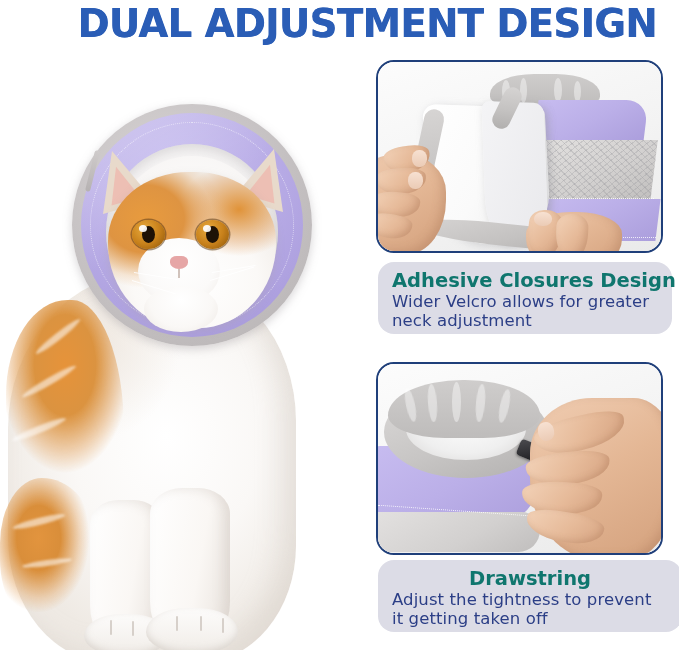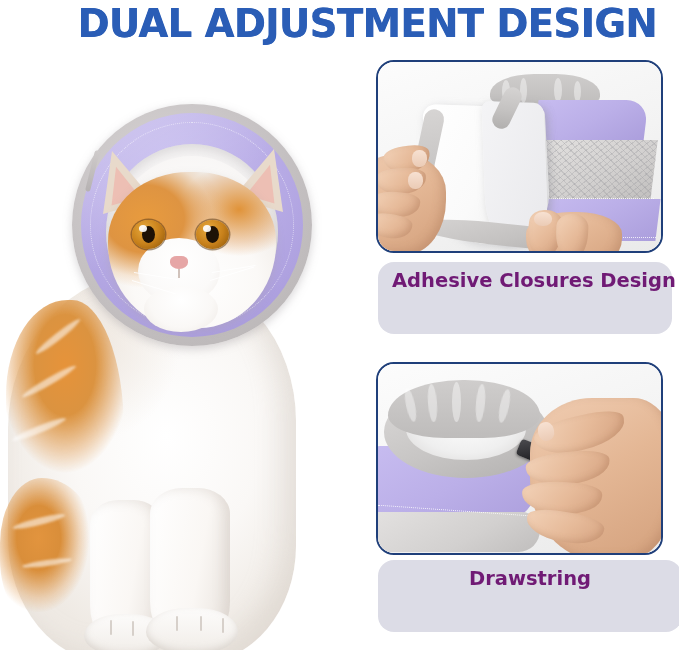--- a/index.html
+++ b/index.html
@@ -419,21 +419,21 @@
     box-sizing: border-box;
     padding: 8px 14px 10px 14px;
   }
   .caption.top    { left: 378px; top: 262px; width: 294px; height: 72px; }
   .caption.bottom { left: 378px; top: 560px; width: 304px; height: 72px; }
 
   .caption-title {
     font-family: "DejaVu Sans", sans-serif;
     font-weight: bold;
     font-size: 19.5px;
-    color: #701a75;
+    color: #0f766e;
     line-height: 1.08;
     margin: 0 0 2px 0;
     white-space: nowrap;
   }
   .caption.bottom .caption-title { text-align: center; }
 
   .caption-body {
     font-family: "DejaVu Sans", sans-serif;
     font-size: 16.5px;
     color: #2B3E86;
@@ -553,20 +553,21 @@
 
       <div class="hand" style="left:148px;top:150px;width:96px;height:58px;"></div>
       <div class="finger" style="left:150px;top:148px;width:34px;height:46px;transform:rotate(6deg);border-radius:46% 46% 40% 40%/30% 30% 58% 58%;"></div>
       <div class="finger" style="left:178px;top:152px;width:32px;height:44px;transform:rotate(2deg);border-radius:46% 46% 40% 40%/30% 30% 58% 58%;"></div>
       <div class="nail" style="left:156px;top:150px;width:18px;height:14px;"></div>
     </div>
   </div>
 
   <div class="caption top">
     <p class="caption-title">Adhesive Closures Design</p>
+    <p class="caption-body">Wider Velcro allows for greater neck adjustment</p>
   </div>
 
   <div class="panel bottom">
     <div class="photo-inner">
       <div class="p1-bg"></div>
 
       <div class="cone-purple-band" style="left:-6px;top:82px;width:168px;height:78px;border-radius:8px 22px 46px 10px;"></div>
       <div class="cone-grey-band" style="left:-6px;top:148px;width:168px;height:40px;border-radius:0 22px 26px 0;"></div>
       <div class="stitch-dots" style="left:0px;top:146px;width:152px;transform:rotate(4deg);"></div>
 
@@ -588,15 +589,16 @@
       <div class="finger" style="left:156px;top:52px;width:92px;height:34px;transform:rotate(-14deg);"></div>
       <div class="finger" style="left:148px;top:88px;width:84px;height:32px;transform:rotate(-6deg);"></div>
       <div class="finger" style="left:144px;top:118px;width:80px;height:32px;transform:rotate(2deg);"></div>
       <div class="finger" style="left:148px;top:148px;width:78px;height:30px;transform:rotate(10deg);"></div>
       <div class="nail" style="left:160px;top:58px;width:16px;height:19px;transform:rotate(-14deg);"></div>
     </div>
   </div>
 
   <div class="caption bottom">
     <p class="caption-title">Drawstring</p>
+    <p class="caption-body">Adjust the tightness to prevent it getting taken off</p>
   </div>
 
 </div>
 
 </body></html>

